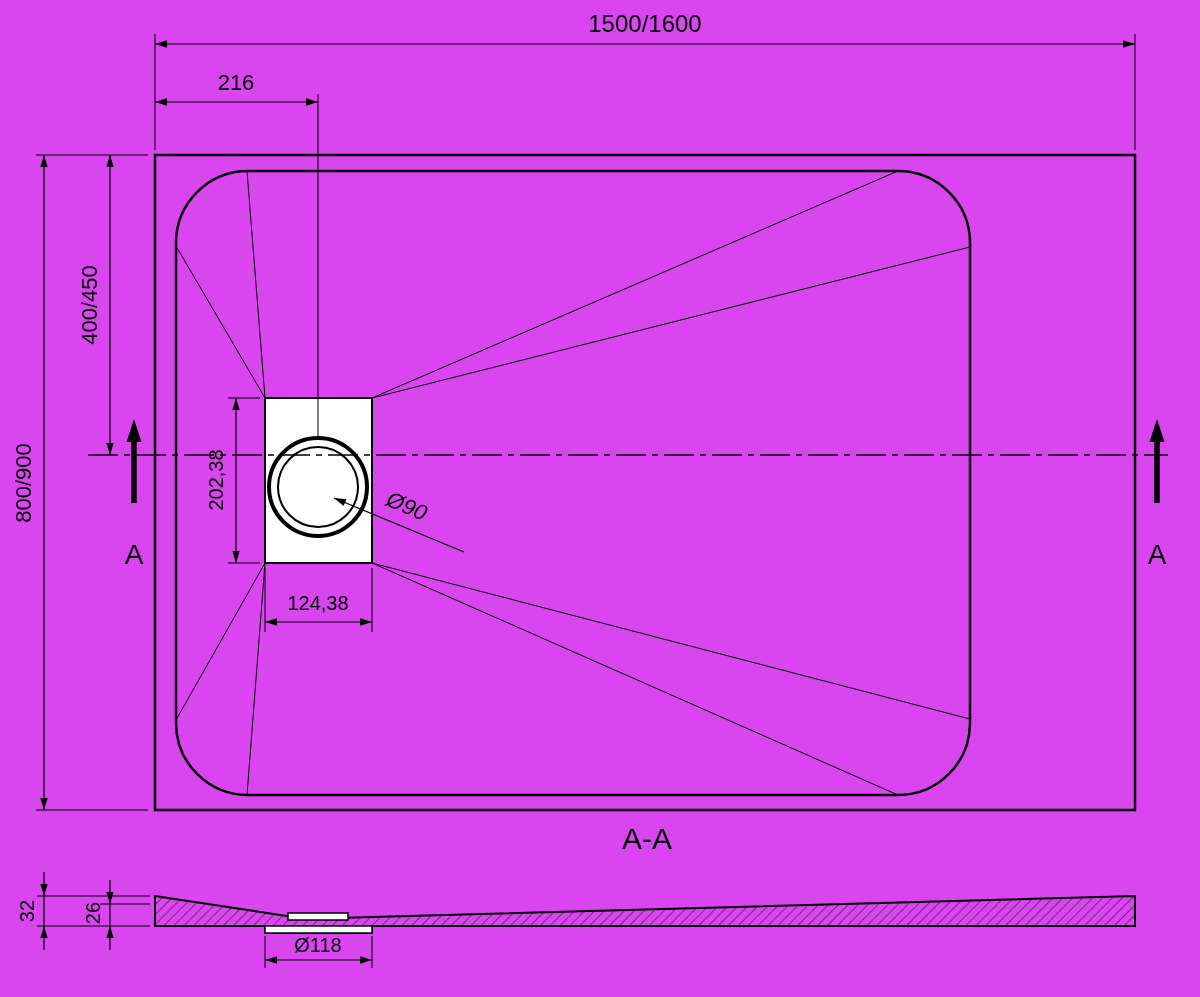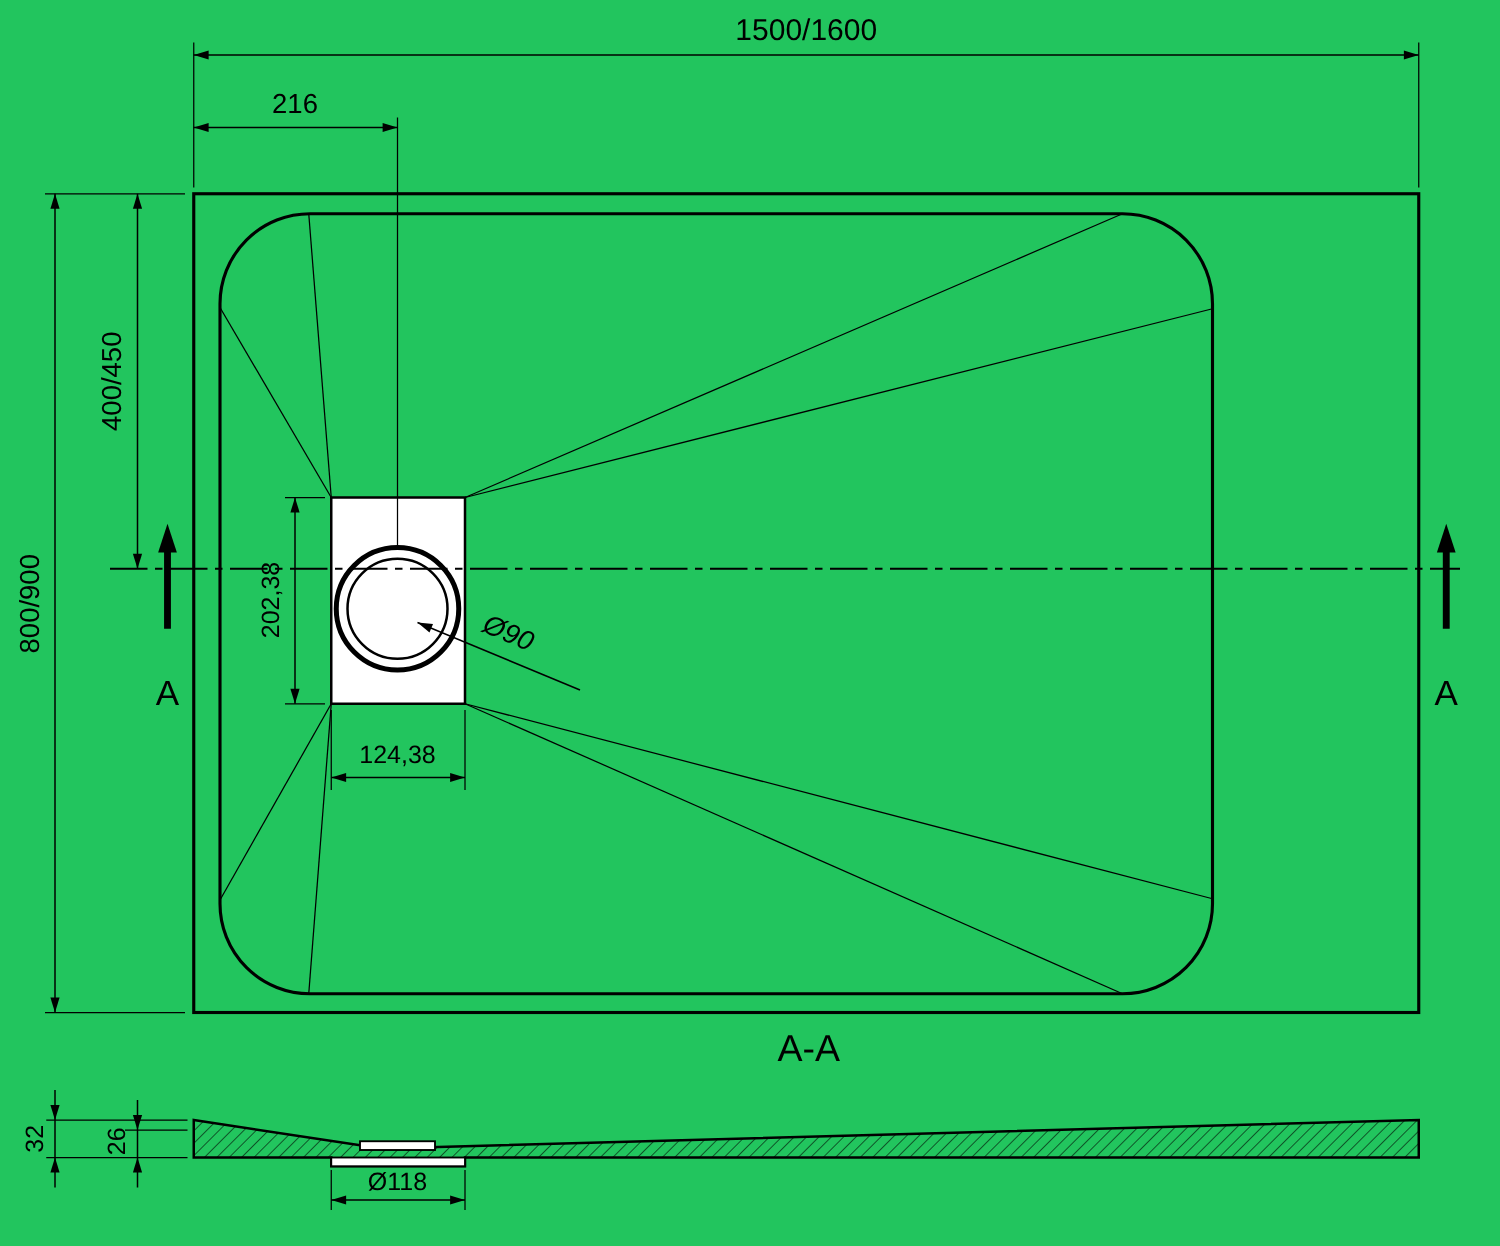--- a/index.html
+++ b/index.html
@@ -6,21 +6,21 @@
     margin: 0;
     padding: 0;
     background: #ffffff;
     width: 1200px;
     height: 997px;
     font-family: "Liberation Sans", sans-serif;
   }
   #drawing-root {
     width: 1200px;
     height: 997px;
-    background: #22c55e;
+    background: #d946ef;
   }
   svg { display: block; }
   .outline   { fill: none; stroke: #000; stroke-width: 2.5; }
   .dimline   { fill: none; stroke: #000; stroke-width: 1.2; }
   .extline   { fill: none; stroke: #000; stroke-width: 1; }
   .fan       { fill: none; stroke: #000; stroke-width: 1; }
   .center    { fill: none; stroke: #000; stroke-width: 1.6; stroke-dasharray: 30 6 6 6; }
   .thickbar  { fill: none; stroke: #000; stroke-width: 5.5; }
   .lbl       { fill: #000; font-family: "Liberation Sans", sans-serif; }
   .it        { font-style: italic; }

